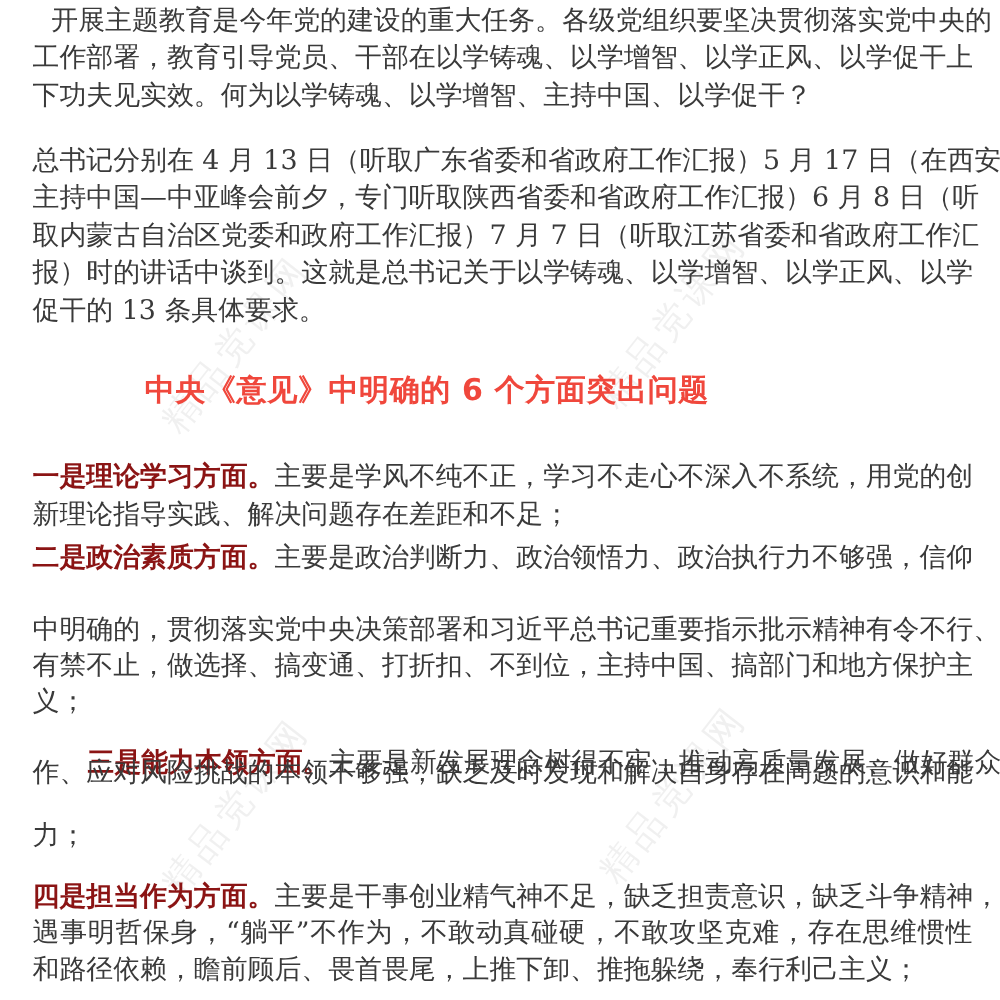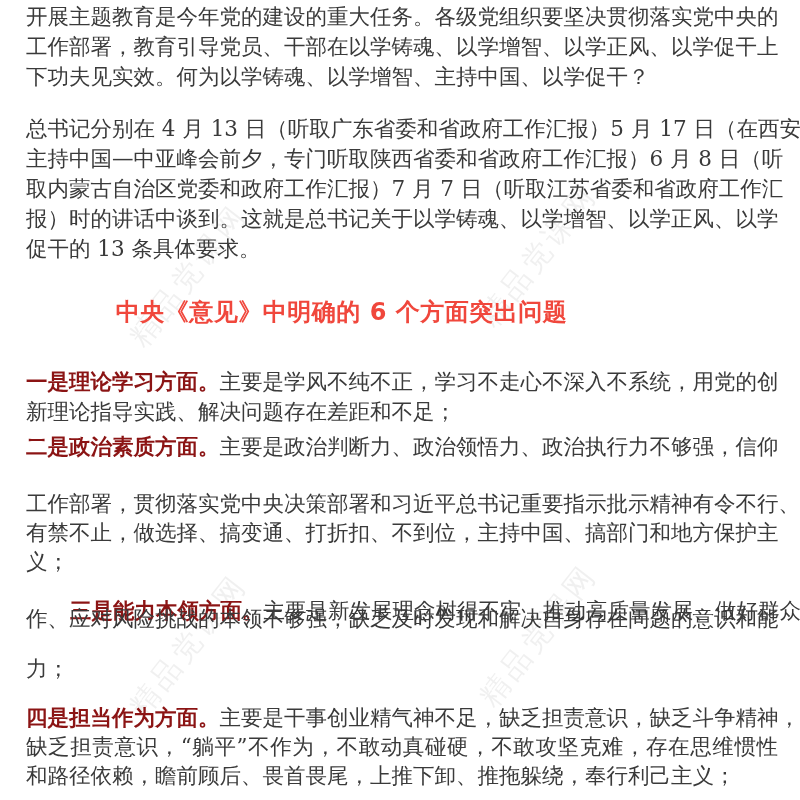--- a/index.html
+++ b/index.html
@@ -70,21 +70,21 @@
 <body>
 
 <div class="page">
 
   <div class="watermark" style="left:120px; top:330px;">精品党课网</div>
   <div class="watermark" style="left:470px; top:310px;">精品党课网</div>
   <div class="watermark" style="left:120px; top:700px;">精品党课网</div>
   <div class="watermark" style="left:470px; top:690px;">精品党课网</div>
 
   <div>
-    <div class="line" style="top:2px;">开展主题教育是今年党的建设的重大任务。各级党组织要坚决贯彻落实党中央的</div>
+    <div class="line" style="top:2px;margin-left:15px;">开展主题教育是今年党的建设的重大任务。各级党组织要坚决贯彻落实党中央的</div>
     <div class="line" style="top:32px;">工作部署，教育引导党员、干部在以学铸魂、以学增智、以学正风、以学促干上</div>
     <div class="line last" style="top:62px;">下功夫见实效。何为以学铸魂、以学增智、主持中国、以学促干？</div>
   </div>
 
   <div>
     <div class="line" style="top:114px;">总书记分别在 4 月 13 日（听取广东省委和省政府工作汇报）5 月 17 日（在西安</div>
     <div class="line" style="top:144px;">主持中国—中亚峰会前夕，专门听取陕西省委和省政府工作汇报）6 月 8 日（听</div>
     <div class="line" style="top:174px;">取内蒙古自治区党委和政府工作汇报）7 月 7 日（听取江苏省委和省政府工作汇</div>
     <div class="line" style="top:204px;">报）时的讲话中谈到。这就是总书记关于以学铸魂、以学增智、以学正风、以学</div>
     <div class="line last" style="top:234px;">促干的 13 条具体要求。</div>
@@ -92,30 +92,30 @@
 
   <div class="heading">中央《意见》中明确的 6 个方面突出问题</div>
 
   <div>
     <div class="line" style="top:367px;"><span class="lead">一是理论学习方面。</span><span>主要是学风不纯不正，学习不走心不深入不系统，用党的创</span></div>
     <div class="line last" style="top:397px;">新理论指导实践、解决问题存在差距和不足；</div>
   </div>
 
   <div>
     <div class="line" style="top:432px;"><span class="lead">二是政治素质方面。</span><span>主要是政治判断力、政治领悟力、政治执行力不够强，信仰</span></div>
-    <div class="line" style="top:489px;">工作部署，贯彻落实党中央决策部署和习近平总书记重要指示批示精神有令不行、</div>
+    <div class="line" style="top:489px;">中明确的，贯彻落实党中央决策部署和习近平总书记重要指示批示精神有令不行、</div>
     <div class="line" style="top:518px;">有禁不止，做选择、搞变通、打折扣、不到位，主持中国、搞部门和地方保护主</div>
     <div class="line last" style="top:547px;">义；</div>
   </div>
 
   <div>
     <div class="line" style="top:596px;margin-left:44px;"><span class="lead">三是能力本领方面。</span><span>主要是新发展理念树得不牢，推动高质量发展、做好群众工</span></div>
     <div class="line" style="top:604px;">作、应对风险挑战的本领不够强，缺乏及时发现和解决自身存在问题的意识和能</div>
     <div class="line last" style="top:654px;">力；</div>
   </div>
 
   <div>
     <div class="line" style="top:703px;"><span class="lead">四是担当作为方面。</span><span>主要是干事创业精气神不足，缺乏担责意识，缺乏斗争精神，</span></div>
-    <div class="line" style="top:732px;">缺乏担责意识，“躺平”不作为，不敢动真碰硬，不敢攻坚克难，存在思维惯性</div>
+    <div class="line" style="top:732px;">遇事明哲保身，“躺平”不作为，不敢动真碰硬，不敢攻坚克难，存在思维惯性</div>
     <div class="line last" style="top:761px;">和路径依赖，瞻前顾后、畏首畏尾，上推下卸、推拖躲绕，奉行利己主义；</div>
   </div>
 
 </div>
 
 </body></html>

